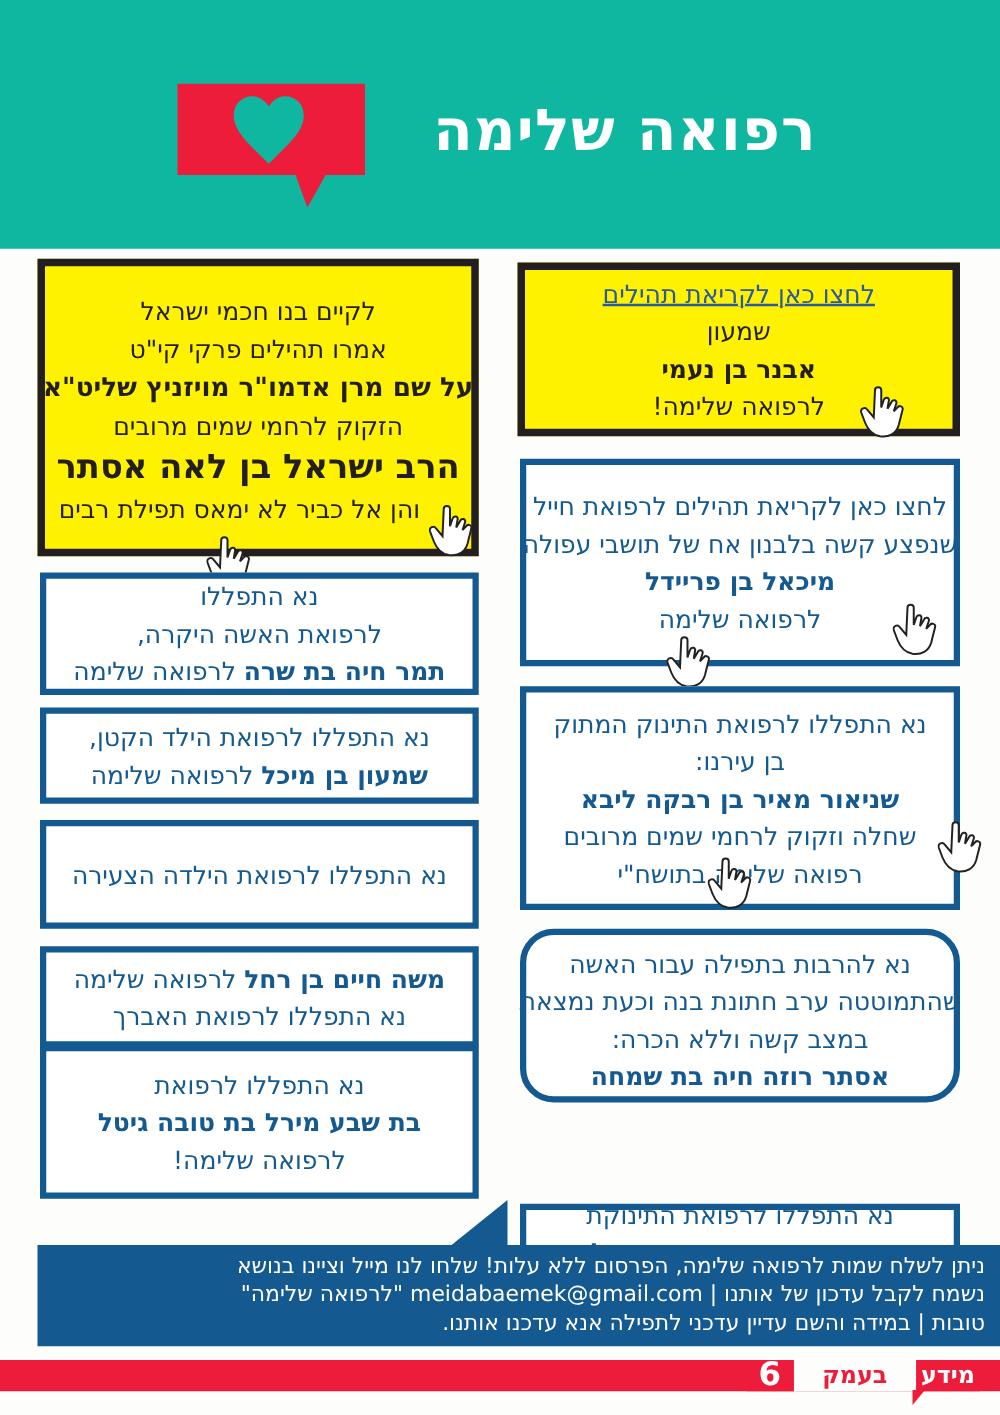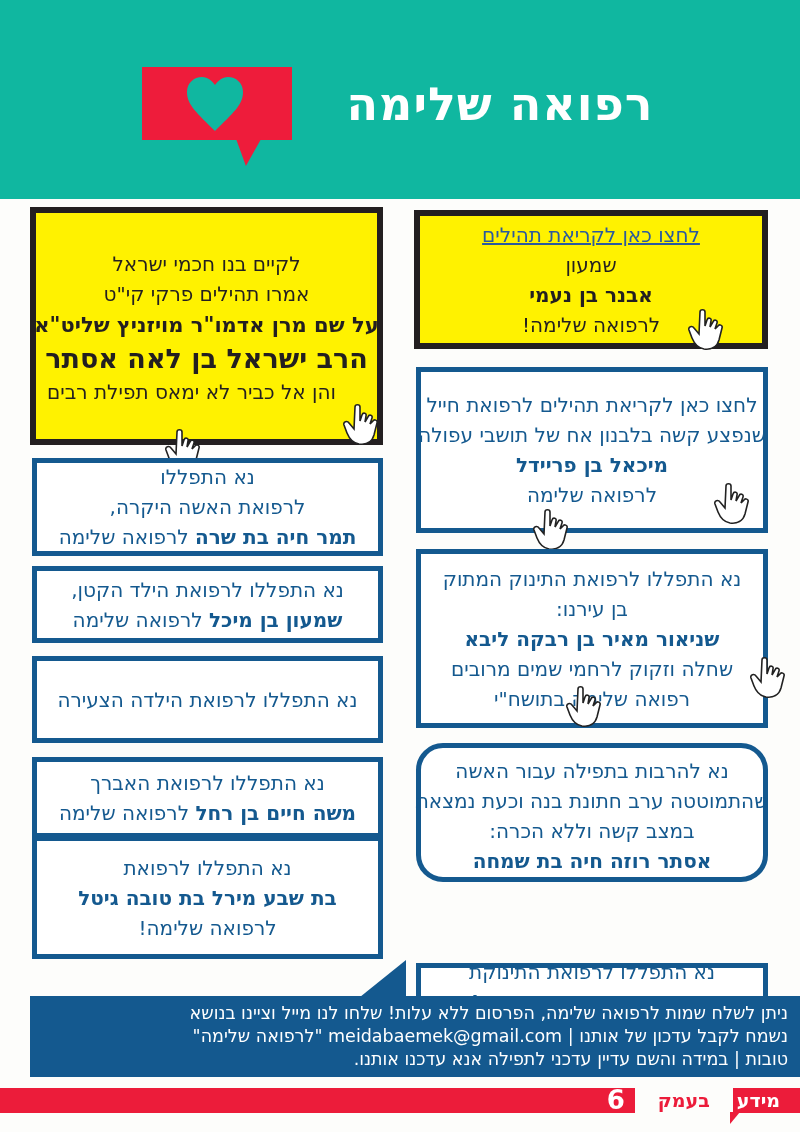--- a/index.html
+++ b/index.html
@@ -95,20 +95,21 @@
   <svg class="heart" viewBox="0 0 64 60">
     <path d="M32 56 C 14 38, 4 30, 4 17 C 4 8, 11 2, 19 2 C 25 2, 29 6, 32 10 C 35 6, 39 2, 45 2 C 53 2, 60 8, 60 17 C 60 30, 50 38, 32 56 Z" fill="#10b7a0"></path>
   </svg>
   <div class="title">רפואה שלימה</div>
 </div>
 
 <div class="box yellow" style="left:30px; top:207px; width:353px; height:238px; padding-top:4px;">
   <div class="line l">לקיים בנו חכמי ישראל</div>
   <div class="line l">אמרו תהילים פרקי קי"ט</div>
   <div class="line b" style="font-size:21px; line-height:32px;">על שם מרן אדמו"ר מויזניץ שליט"א</div>
+  <div class="line l">הזקוק  לרחמי שמים מרובים</div>
   <div class="line xl">הרב ישראל בן לאה אסתר</div>
   <div class="line l" style="padding-right:30px;">והן אל כביר לא ימאס תפילת רבים</div>
 </div>
 <svg class="hand" style="left:343px; top:403px;" viewBox="0 0 40 44">
   <path d="M12 4 C12 1 17 1 17 4 L17 18 L19 12 C20 9 24 10 23 13 L22 19 L25 14 C26 11 30 12 29 15 L27 21 L30 18 C31 16 35 17 34 20 L31 32 C29 39 23 42 16 41 C10 40 6 35 4 30 L1 22 C0 19 4 17 6 20 L11 26 Z" fill="#ffffff" stroke="#222" stroke-width="1.6"></path>
 </svg>
 <svg class="hand" style="left:165px; top:428px;" viewBox="0 0 40 44">
   <path d="M12 4 C12 1 17 1 17 4 L17 18 L19 12 C20 9 24 10 23 13 L22 19 L25 14 C26 11 30 12 29 15 L27 21 L30 18 C31 16 35 17 34 20 L31 32 C29 39 23 42 16 41 C10 40 6 35 4 30 L1 22 C0 19 4 17 6 20 L11 26 Z" fill="#ffffff" stroke="#222" stroke-width="1.6"></path>
 </svg>
 
@@ -121,22 +122,22 @@
 <div class="box blue" style="left:32px; top:566px; width:351px; height:77px;">
   <div class="line l">נא התפללו לרפואת הילד הקטן,</div>
   <div class="line l"><b>שמעון בן מיכל</b><span> לרפואה שלימה</span></div>
 </div>
 
 <div class="box blue" style="left:32px; top:656px; width:351px; height:87px;">
   <div class="line l">נא התפללו  לרפואת הילדה הצעירה</div>
 </div>
 
 <div class="box blue" style="left:32px; top:757px; width:351px; height:81px;">
+  <div class="line l"><b>משה חיים בן רחל</b><span> לרפואה שלימה</span></div>
   <div class="line l">נא התפללו לרפואת האברך</div>
-  <div class="line l"><b>משה חיים בן רחל</b><span> לרפואה שלימה</span></div>
 </div>
 
 <div class="box blue" style="left:32px; top:836px; width:351px; height:123px;">
   <div class="line l">נא התפללו  לרפואת</div>
   <div class="line l b">בת שבע מירל בת טובה גיטל</div>
   <div class="line l">לרפואה שלימה!</div>
 </div>
 
 <div class="box yellow" style="left:414px; top:210px; width:354px; height:139px;">
   <div class="line l link">לחצו כאן לקריאת תהילים </div>

